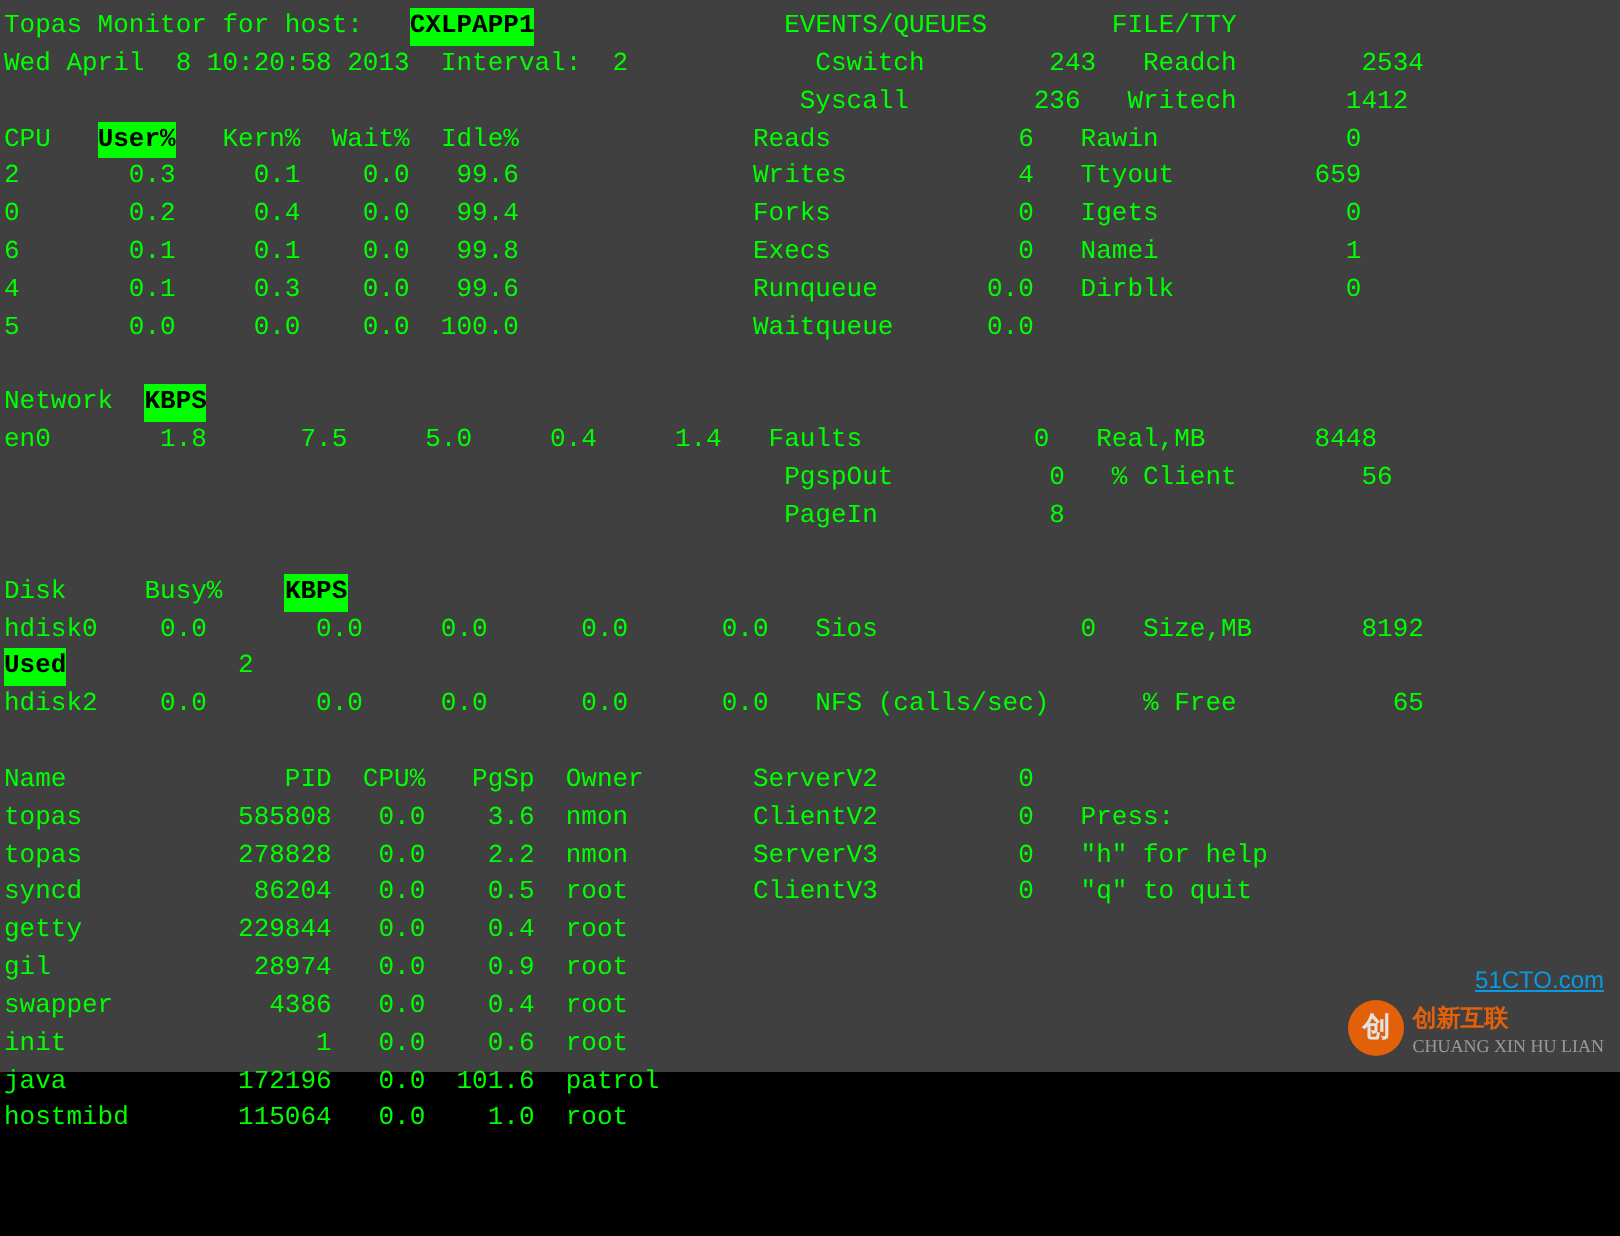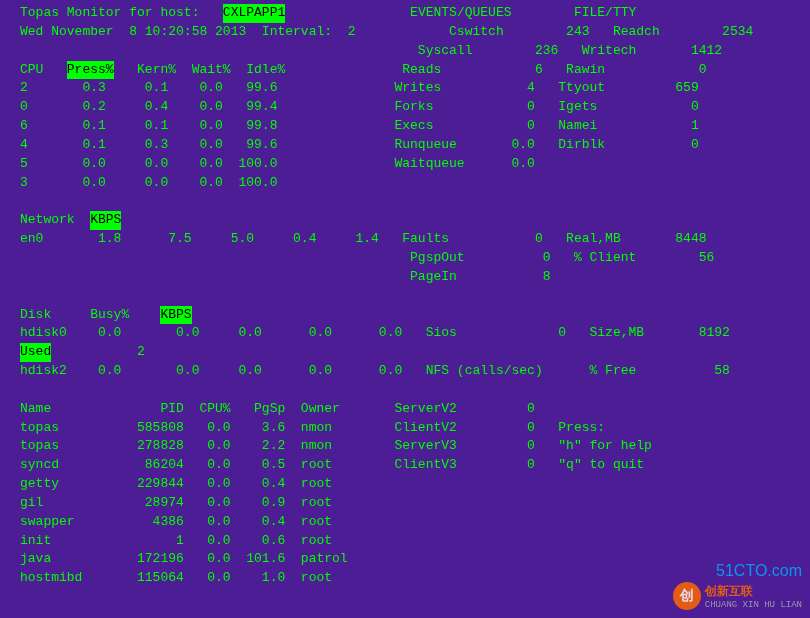--- a/index.html
+++ b/index.html
@@ -7,34 +7,34 @@
       background: #000;
       font-family: 'Courier New', Courier, monospace;
       font-size: 13px;
       color: #00ff00;
       width: 810px;
       height: 618px;
       overflow: hidden;
     }
     .screen {
       width: 810px;
-      height: 618px;
-      background: #4c1d95;
-      padding: 4px 20px;
+      height: 536px;
+      background: #404040;
+      padding: 4px 2px;
       position: relative;
     }
     .row {
       display: flex;
       white-space: pre;
       line-height: 1.45;
     }
     .highlight-green {
       background: #00ff00;
       color: #000;
-      font-weight: normal;
+      font-weight: bold;
     }
     .watermark {
       position: absolute;
       bottom: 8px;
       right: 8px;
       opacity: 0.85;
     }
     .watermark-logo {
       display: flex;
       align-items: center;
@@ -62,48 +62,45 @@
 </head>
 <body>
 
 <div class="screen">
 
   <div class="row">
     <span>Topas Monitor for host:   </span><span class="highlight-green">CXLPAPP1</span><span>                EVENTS/QUEUES        FILE/TTY</span>
   </div>
 
   <div class="row">
-    <span>Wed November  8 10:20:58 2013  Interval:  2            Cswitch        243   Readch        2534</span>
+    <span>Wed April  8 10:20:58 2013  Interval:  2            Cswitch        243   Readch        2534</span>
   </div>
 
   <div class="row">
     <span>                                                   Syscall        236   Writech       1412</span>
   </div>
 
   <div class="row">
-    <span>CPU   </span><span class="highlight-green">Press%</span><span>   Kern%  Wait%  Idle%               Reads            6   Rawin            0</span>
+    <span>CPU   </span><span class="highlight-green">User%</span><span>   Kern%  Wait%  Idle%               Reads            6   Rawin            0</span>
   </div>
 
   <div class="row">
     <span>2       0.3     0.1    0.0   99.6               Writes           4   Ttyout         659</span>
   </div>
   <div class="row">
     <span>0       0.2     0.4    0.0   99.4               Forks            0   Igets            0</span>
   </div>
   <div class="row">
     <span>6       0.1     0.1    0.0   99.8               Execs            0   Namei            1</span>
   </div>
   <div class="row">
     <span>4       0.1     0.3    0.0   99.6               Runqueue       0.0   Dirblk           0</span>
   </div>
   <div class="row">
     <span>5       0.0     0.0    0.0  100.0               Waitqueue      0.0</span>
-  </div>
-  <div class="row">
-    <span>3       0.0     0.0    0.0  100.0</span>
   </div>
 
   <div class="row"><span>&nbsp;</span></div>
 
   <div class="row">
     <span>Network  </span><span class="highlight-green">KBPS</span>
   </div>
 
   <div class="row">
     <span>en0       1.8      7.5     5.0     0.4     1.4   Faults           0   Real,MB       8448</span>
@@ -121,21 +118,21 @@
     <span>Disk     Busy%    </span><span class="highlight-green">KBPS</span>
   </div>
 
   <div class="row">
     <span>hdisk0    0.0       0.0     0.0      0.0      0.0   Sios             0   Size,MB       8192</span>
   </div>
   <div class="row">
     <span class="highlight-green">Used</span><span>           2</span>
   </div>
   <div class="row">
-    <span>hdisk2    0.0       0.0     0.0      0.0      0.0   NFS (calls/sec)      % Free          58</span>
+    <span>hdisk2    0.0       0.0     0.0      0.0      0.0   NFS (calls/sec)      % Free          65</span>
   </div>
 
   <div class="row"><span>&nbsp;</span></div>
 
   <div class="row">
     <span>Name              PID  CPU%   PgSp  Owner       ServerV2         0</span>
   </div>
 
   <div class="row">
     <span>topas          585808   0.0    3.6  nmon        ClientV2         0   Press:</span>
@@ -160,24 +157,24 @@
   </div>
   <div class="row">
     <span>java           172196   0.0  101.6  patrol</span>
   </div>
   <div class="row">
     <span>hostmibd       115064   0.0    1.0  root</span>
   </div>
 
   <div class="watermark">
     <div style="text-align:right; margin-bottom:2px;">
-      <span style="color:#00aaff; font-size:16px; font-family:Arial,sans-serif;">51CTO.com</span>
+      <span style="color:#00aaff; font-size:12px; font-family:Arial,sans-serif;text-decoration:underline;">51CTO.com</span>
     </div>
     <div class="watermark-logo">
       <div class="logo-circle">创</div>
       <div>
         <div class="logo-text">创新互联</div>
-        <div style="color:#aaa; font-size:9px; font-family:Liberation Mono, monospace;">CHUANG XIN HU LIAN</div>
+        <div style="color:#aaa; font-size:9px; font-family:Liberation Serif, serif;">CHUANG XIN HU LIAN</div>
       </div>
     </div>
   </div>
 
 </div>
 
 </body></html>

